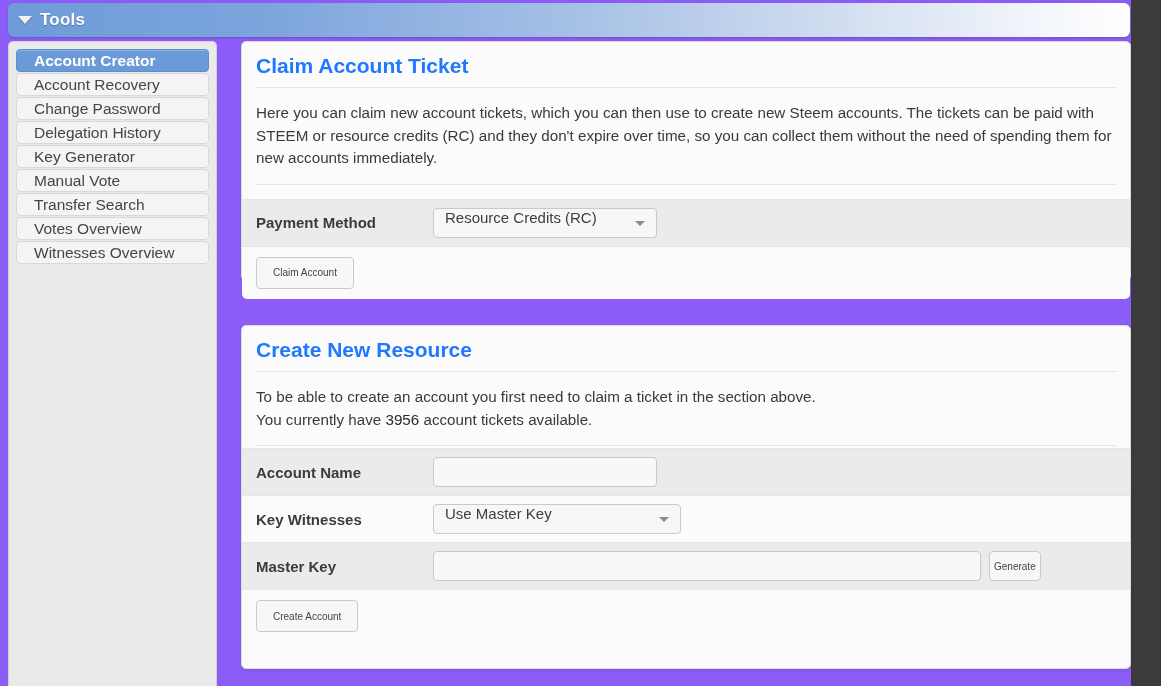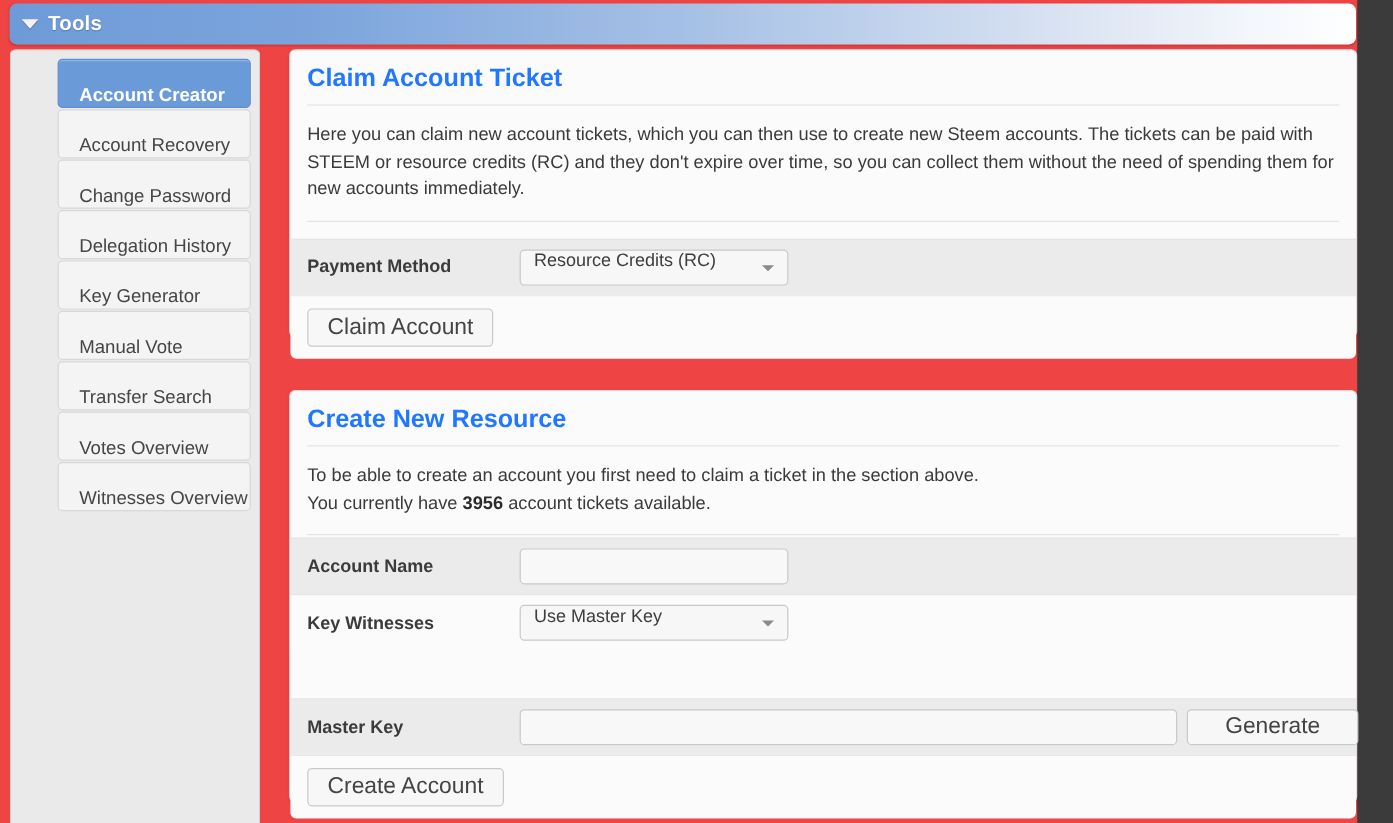--- a/index.html
+++ b/index.html
@@ -9,21 +9,21 @@
     height: 686px;
     overflow: hidden;
     background: #ffffff;
     font-family: "Liberation Sans", sans-serif;
   }
 
   #app {
     position: relative;
     width: 1161px;
     height: 686px;
-    background: #ef4444;
+    background: #8b5cf6;
     overflow: hidden;
   }
 
   
   .right-gutter {
     position: absolute;
     top: 0;
     left: 1131px;
     width: 30px;
     height: 686px;
@@ -70,33 +70,32 @@
     width: 209px;
     height: 645px;
     background: #eaeaea;
     border: 1px solid #d2d2d2;
     border-bottom: none;
     border-radius: 5px 5px 0 0;
     box-sizing: border-box;
     padding: 7px;
   }
   .side-item {
-    height: 41px;
+    height: 23px;
     background: #f4f4f4;
     border: 1px solid #d8d8d8;
     border-radius: 4px;
     margin-bottom: 1px;
     display: flex;
-    align-items: flex-end;
+    align-items: center;
     padding-left: 17px;
     box-sizing: border-box;
     color: #454545;
     font-size: 15.5px;
     cursor: pointer;
-    margin-left: 32px;
   }
   .side-item.active {
     background: #6a9bd8;
     border-color: #5d8fd0;
     color: #ffffff;
     font-weight: bold;
     box-shadow: inset 0 1px 0 rgba(255,255,255,0.25);
   }
 
   
@@ -123,30 +122,30 @@
     height: 1px;
     background: #e4e4e4;
     margin: 0 14px;
   }
   .panel-body {
     padding: 14px;
     color: #3a3a3a;
     font-size: 15.2px;
     line-height: 22.5px;
   }
-  .panel-body b { font-weight: bold; color: #2b2b2b; }
+  .panel-body b { font-weight: normal; color: #2b2b2b; }
 
   
   .form-row {
     display: flex;
     align-items: center;
     min-height: 46px;
     border-top: 1px solid #e6e6e6;
   }
-  .form-row.shaded { background: #ebebeb; margin-top: 40px; }
+  .form-row.shaded { background: #ebebeb; }
   .form-row.plain  { background: #fbfbfb; }
 
   .row-label {
     width: 186px;
     flex: 0 0 186px;
     padding-left: 14px;
     box-sizing: border-box;
     font-size: 15px;
     color: #3b3b3b;
     font-weight: bold;
@@ -167,21 +166,21 @@
     border: 1px solid #c9c9c9;
     border-radius: 4px;
     display: inline-flex;
     padding: 0 34px 0 11px;
     font-size: 15px;
     color: #3d3d3d;
     cursor: pointer;
     box-sizing: border-box;
   }
   #pay-select { width: 224px; }
-  #key-select { width: 224px; }
+  #key-select { width: 248px; }
   .select-caret {
     position: absolute;
     right: 11px;
     top: 50%;
     margin-top: -2px;
     width: 0; height: 0;
     border-left: 5px solid transparent;
     border-right: 5px solid transparent;
     border-top: 5px solid #8a8a8a;
   }
@@ -199,28 +198,28 @@
     outline: none;
   }
   #account-name-input { width: 224px; }
   #master-key-input   { width: 548px; }
 
   .btn {
     background: #f7f7f7;
     border: 1px solid #c9c9c9;
     border-radius: 4px;
     font-family: "Liberation Sans", sans-serif;
-    font-size: 19px;
+    font-size: 10px;
     color: #444;
     cursor: pointer;
     box-sizing: border-box;
   }
   #generate-button {
     height: 30px;
-    padding: 0 31px;
+    padding: 0 4px;
     margin-left: 8px;
   }
   .action-bar {
     border-top: 1px solid #e6e6e6;
     background: #fbfbfb;
     padding: 10px 0 10px 14px;
     border-radius: 0 0 5px 5px;
   }
   #claim-account-button,
   #create-account-button {

